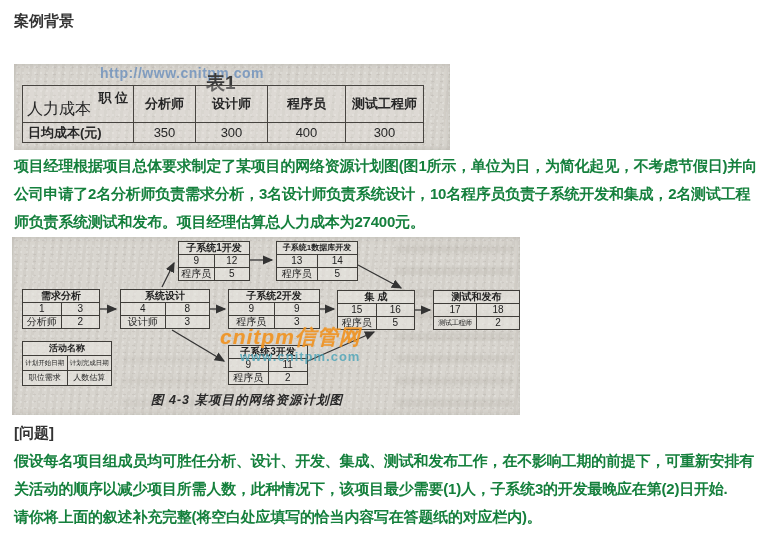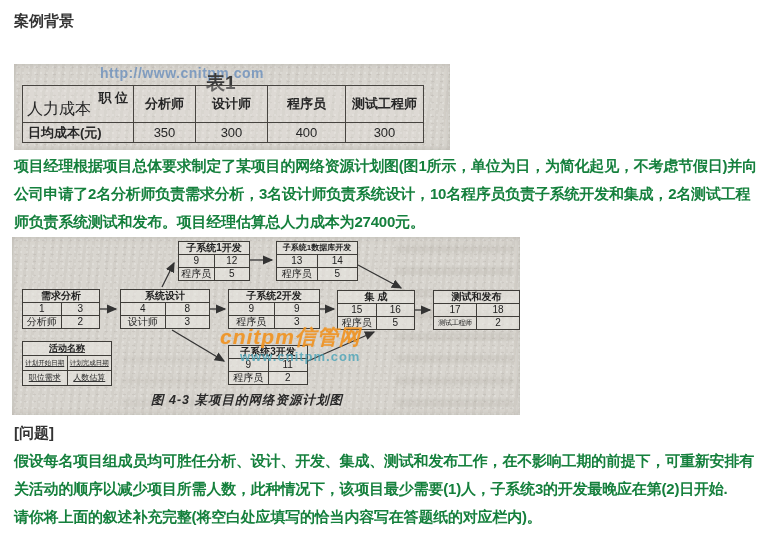--- a/index.html
+++ b/index.html
@@ -44,21 +44,21 @@
   .node{position:absolute;border:1px solid #3f3d39;background:rgba(233,231,225,0.55);}
   .n-title{height:12px;line-height:12px;text-align:center;border-bottom:1px solid #3f3d39;
            font-size:10px;font-weight:bold;color:#222;white-space:nowrap;overflow:hidden;}
   .n-row{display:flex;height:12px;line-height:12px;}
   .n-row.mid{border-bottom:1px solid #3f3d39;}
   .n-cell{flex:1;text-align:center;font-size:10px;color:#222;white-space:nowrap;overflow:hidden;}
   .n-cell + .n-cell{border-left:1px solid #3f3d39;}
   .t-small{font-size:8px !important;}
   .t-tiny{font-size:7px !important;letter-spacing:-0.3px;}
 
-  .legend{position:absolute;border:1px solid #3f3d39;background:rgba(233,231,225,0.55);text-decoration:underline;}
+  .legend{position:absolute;border:1px solid #3f3d39;background:rgba(233,231,225,0.55);}
   .lg-title{height:13px;line-height:13px;text-align:center;font-size:9px;font-weight:bold;
             border-bottom:1px solid #3f3d39;color:#222;}
   .lg-row{display:flex;height:14px;line-height:14px;}
   .lg-row.mid{border-bottom:1px solid #3f3d39;}
   .lg-cell{flex:1;text-align:center;font-size:6.5px;color:#222;white-space:nowrap;overflow:hidden;}
   .lg-cell + .lg-cell{border-left:1px solid #3f3d39;}
 
   .fig-caption{font-size:12.5px;font-weight:bold;color:#2a2a2a;text-align:center;letter-spacing:1px;}
 
   .wm-brand{font-size:21px;font-weight:bold;font-style:italic;color:rgba(240,146,30,0.85);

